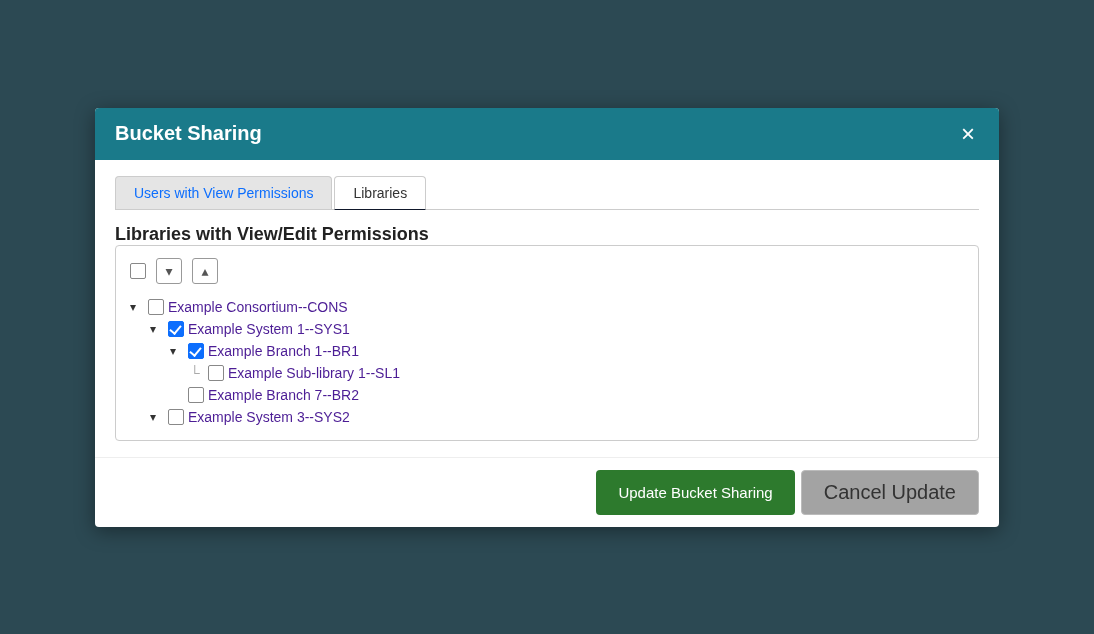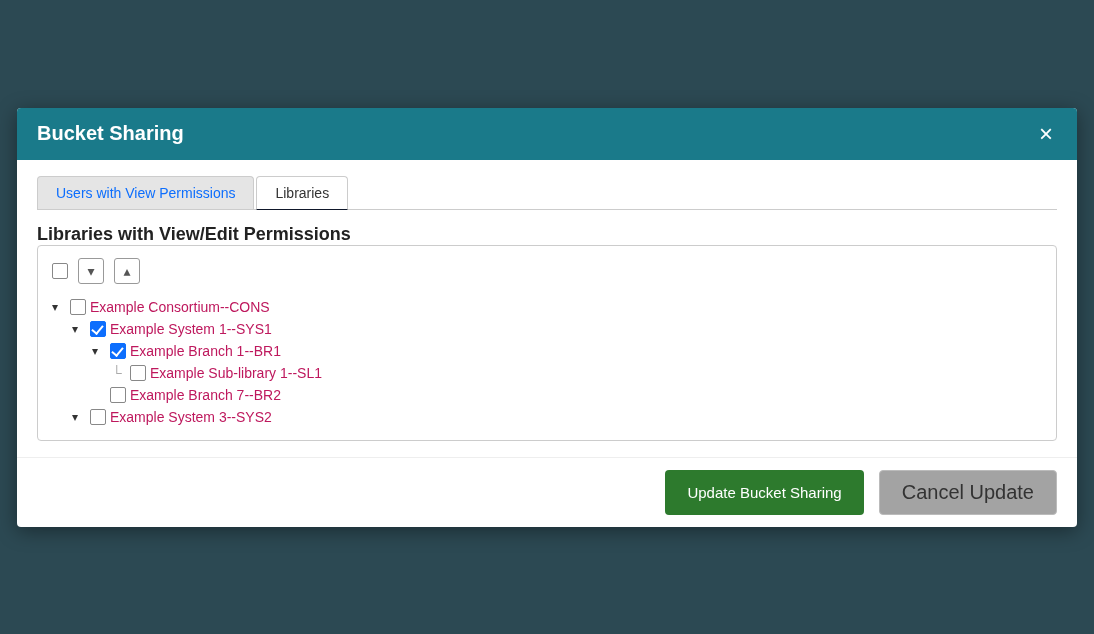--- a/index.html
+++ b/index.html
@@ -14,21 +14,21 @@
       overflow: hidden;
     }
     .overlay {
       position: fixed;
       top: 0; left: 0; right: 0; bottom: 0;
       background: rgba(0,0,0,0.4);
     }
     .modal {
       position: relative;
       background: #fff;
-      width: 1060px;
+      width: 904px;
       max-height: 620px;
       border-radius: 4px;
       box-shadow: 0 4px 20px rgba(0,0,0,0.4);
       display: flex;
       flex-direction: column;
       z-index: 10;
     }
     .modal-header {
       background: #1a7a8a;
       color: #fff;
@@ -116,26 +116,26 @@
     .indent2 { margin-left: 40px; }
     .indent3 { margin-left: 60px; }
     .tree-row {
       display: flex;
       align-items: center;
       gap: 4px;
       padding: 3px 0;
       font-size: 14px;
     }
     .tree-row span.label {
-      color: #be185d;
+      color: #4c1d95;
     }
     .modal-footer {
       display: flex;
       justify-content: flex-end;
-      gap: 15px;
+      gap: 6px;
       padding: 12px 20px;
       border-top: 1px solid #eee;
     }
     .btn-primary {
       background: #2d7a2d;
       color: #fff;
       border: none;
       padding: 10px 22px;
       border-radius: 4px;
       font-size: 15px;

